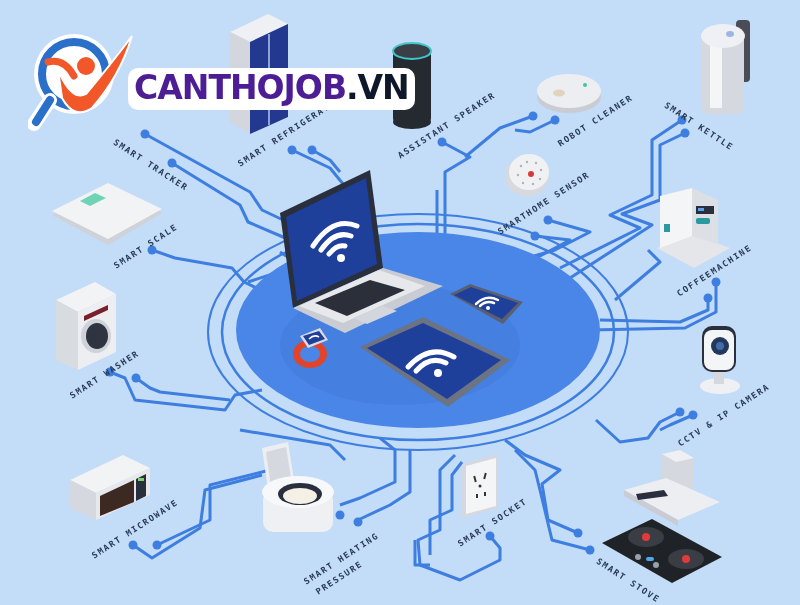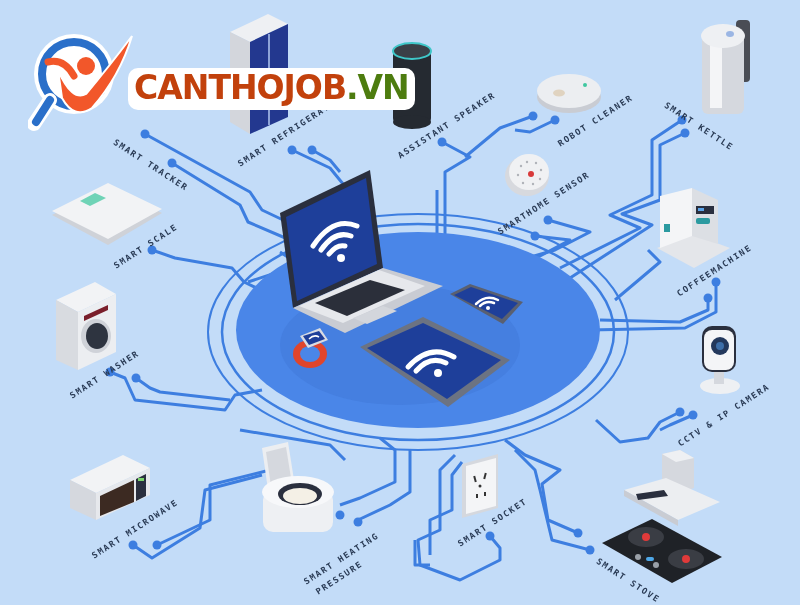--- a/index.html
+++ b/index.html
@@ -3,22 +3,22 @@
 <meta charset="utf-8">
 <style>
   html,body{margin:0;padding:0;}
   body{width:800px;height:605px;overflow:hidden;background:#c3dcf8;font-family:"DejaVu Sans Mono","Liberation Mono",monospace;}
   #stage{position:relative;width:800px;height:605px;background:#c3dcf8;overflow:hidden;}
   svg.wires{position:absolute;left:0;top:0;width:800px;height:605px;}
   .lbl{position:absolute;font-family:"DejaVu Sans Mono","Liberation Mono",monospace;font-size:8.5px;letter-spacing:1.6px;color:#2a3b55;white-space:nowrap;transform-origin:left top;font-weight:bold;}
   .dev{position:absolute;}
   .logo{position:absolute;left:28px;top:28px;width:340px;height:104px;}
   .logo-text{position:absolute;left:100px;top:40px;background:#fff;border-radius:10px;padding:1px 6px 3px 6px;font-family:"DejaVu Sans","Liberation Sans",sans-serif;font-weight:bold;font-size:33px;letter-spacing:-1px;line-height:38px;}
-  .logo-text .a{color:#c2410c;margin-top:26px;}
-  .logo-text .b{color:#4d7c0f;}
+  .logo-text .a{color:#4c1d95;margin-top:26px;}
+  .logo-text .b{color:#0f172a;}
 </style>
 </head>
 <body>
 
 <div id="stage">
 
   <svg class="wires" viewBox="0 0 800 605">
     <g fill="none" stroke="#3d7ee0" stroke-width="3" stroke-linejoin="round">
 
       <ellipse cx="418" cy="332" rx="196" ry="108" stroke-width="2.5"></ellipse>

